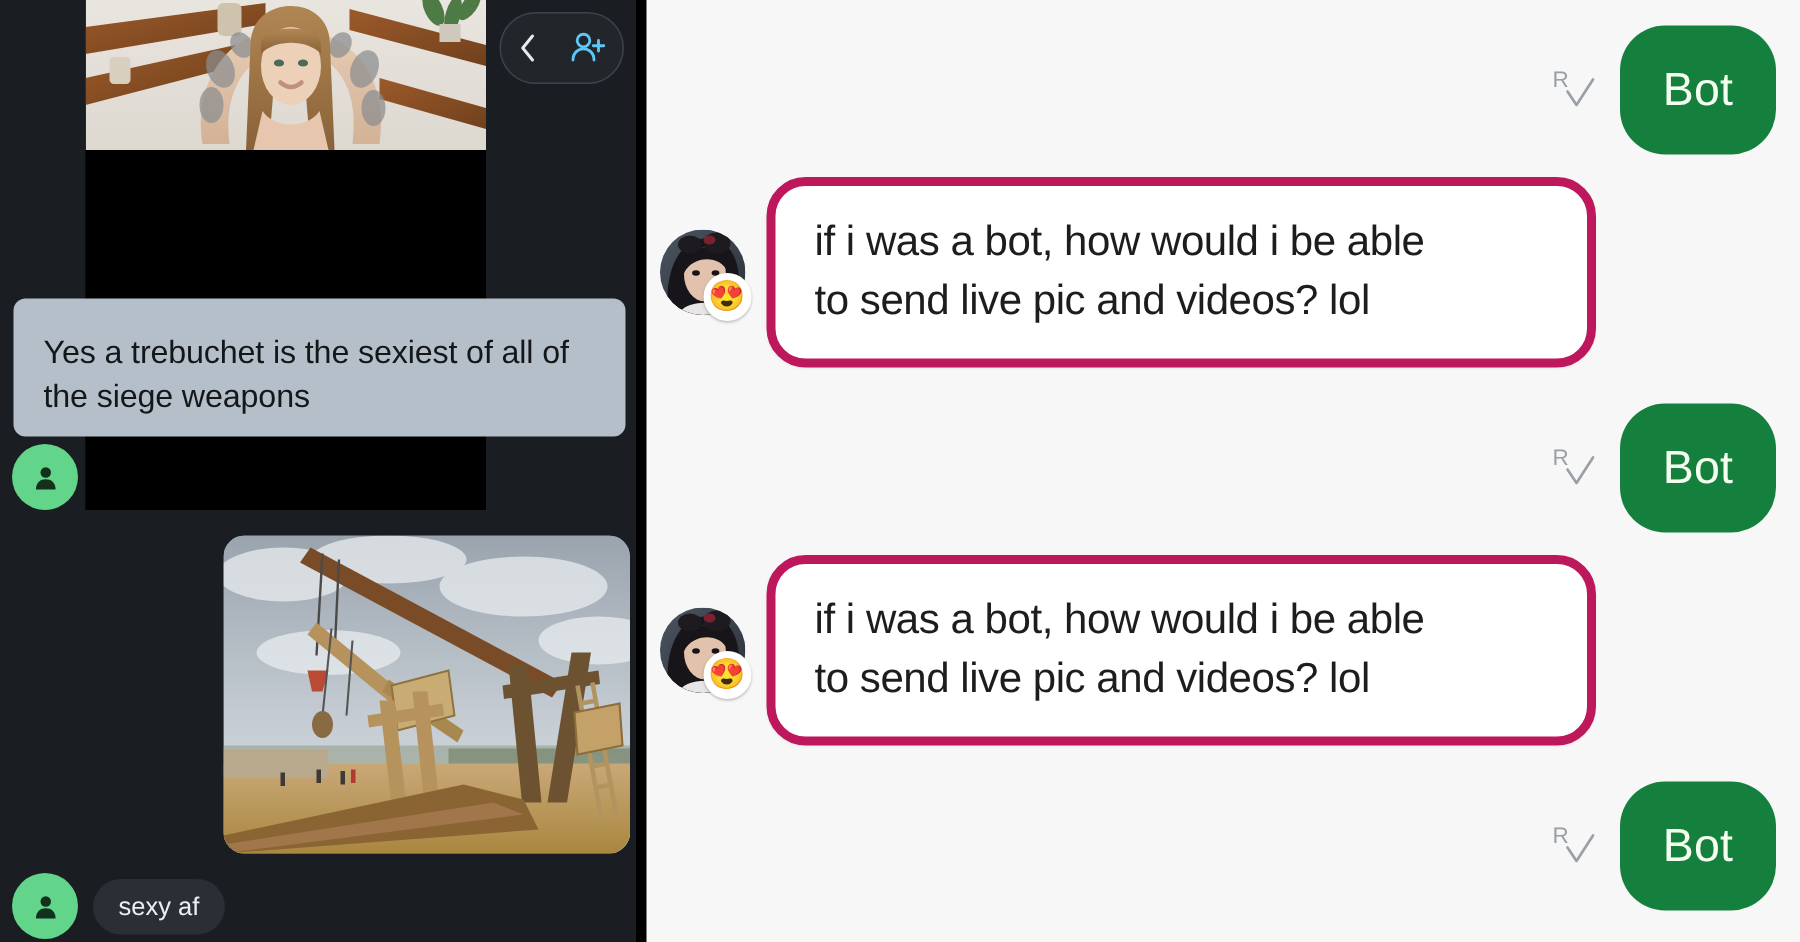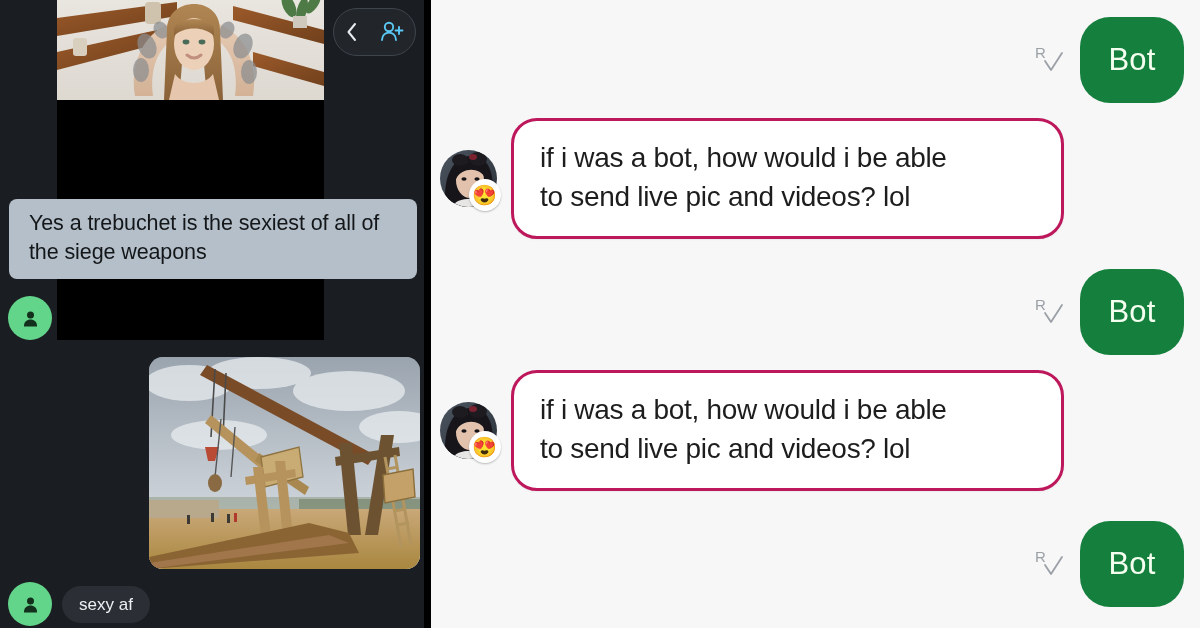--- a/index.html
+++ b/index.html
@@ -73,21 +73,21 @@
     height: 240px;
     background: #000;
   }
 
   
   #caption-bubble {
     position: absolute;
     left: 9px;
     top: 199px;
     width: 408px;
-    padding: 10px 14px 12px 20px;
+    padding: 22px 14px 12px 20px;
     background: #b4bfc9;
     border-radius: 8px;
     color: #14171a;
     font-size: 21.5px;
     line-height: 1.35;
     letter-spacing: -0.1px;
     z-index: 25;
   }
 
   
@@ -212,21 +212,21 @@
     display: flex;
     align-items: center;
     justify-content: center;
     font-size: 20px;
     line-height: 1;
     box-shadow: 0 1px 2px rgba(0,0,0,.25);
   }
 
   .user-bubble {
     background: #ffffff;
-    border: 3px solid #be185d;
+    border: 6px solid #be185d;
     border-radius: 26px;
     padding: 18px 26px 20px 26px;
     width: 553px;
     color: #1d1d1d;
     font-size: 28px;
     line-height: 1.38;
     letter-spacing: -0.3px;
     box-shadow: 0 1px 2px rgba(0,0,0,0.05);
   }
   .user-bubble .ln { display: block; white-space: nowrap; }

